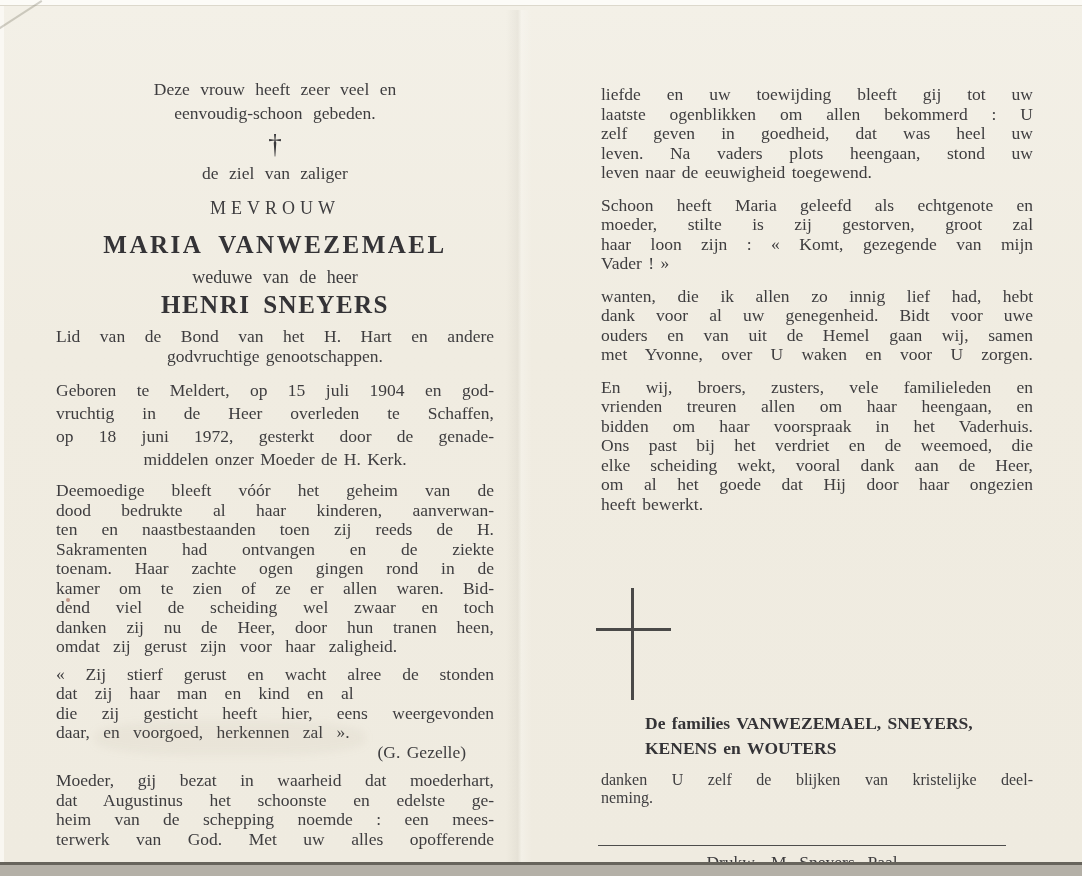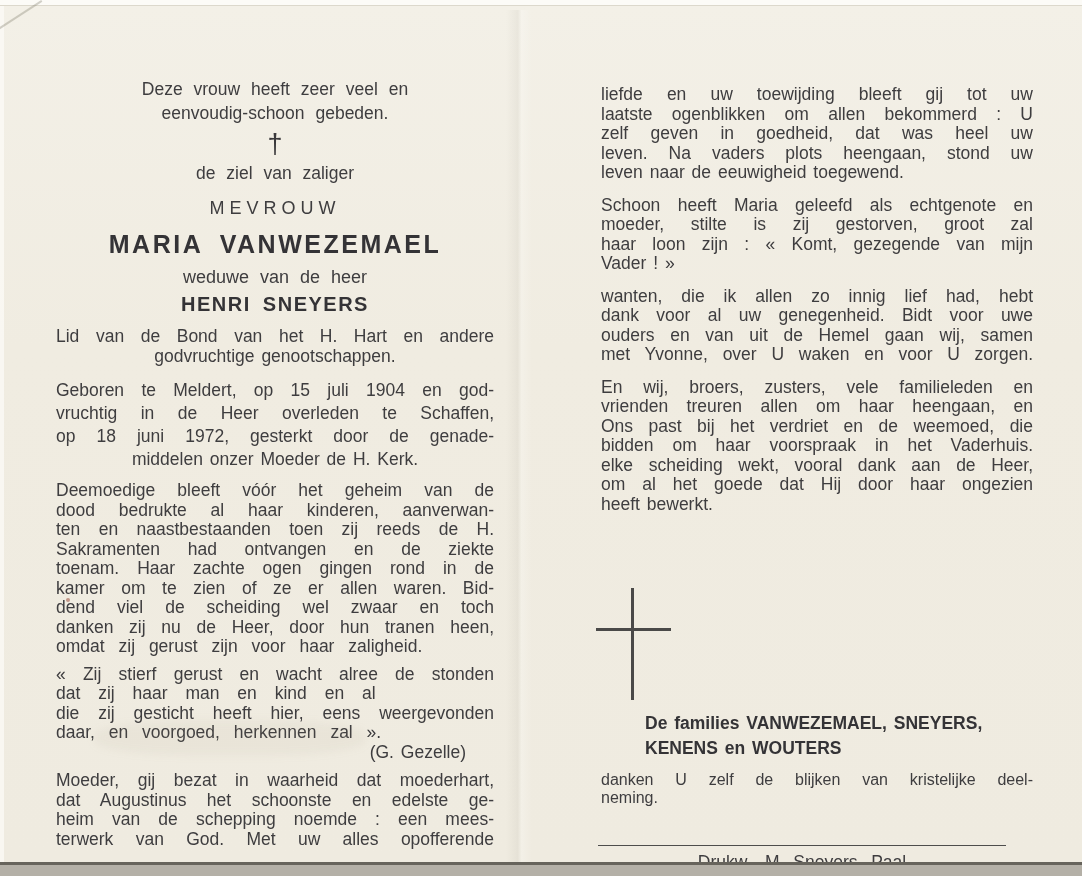--- a/index.html
+++ b/index.html
@@ -1,17 +1,17 @@
 <!DOCTYPE html>
 <html><head>
 <meta charset="utf-8">
 <style>
   html,body{margin:0;padding:0;background:#c9c5bb;}
   .stage{position:relative;width:1082px;height:876px;overflow:hidden;
-         font-family:Liberation Sans, sans-serif;color:#3e3d3f;
+         font-family:Liberation Serif, serif;color:#3e3d3f;
          background:#b6b2a9;}
   .card{position:absolute;left:0;top:5px;width:1082px;height:857px;
         background:linear-gradient(180deg,#f3f0e7 0%,#f0ece1 40%,#efebe0 100%);}
   .top-edge{position:absolute;left:0;top:0;width:1082px;height:5px;background:#fcfbf7;border-bottom:1px solid #dcd8cc;}
   .bottom-edge{position:absolute;left:0;top:862px;width:1082px;height:14px;background:#b4b0a7;border-top:3px solid #67645c;}
   .left-white{position:absolute;left:0;top:0;width:4px;height:866px;background:rgba(252,251,247,.75);}
   .corner-mark{position:absolute;left:-6px;top:14px;width:52px;height:2px;background:rgba(130,125,110,.35);transform:rotate(-33deg);}
   .fold{position:absolute;left:506px;top:5px;width:26px;height:857px;
         background:linear-gradient(90deg,rgba(110,105,90,0) 0%,rgba(110,105,90,.07) 45%,rgba(255,255,252,.25) 60%,rgba(110,105,90,0) 100%);}
   .ghost{position:absolute;left:95px;top:716px;width:270px;height:34px;background:rgba(150,140,118,.07);filter:blur(4px);border-radius:40%;}
@@ -27,21 +27,21 @@
   .c{text-align:center;}
   .r{text-align:right;padding-right:28px;}
   .w{word-spacing:9px;}
   .ww{word-spacing:13px;}
 
   .head{line-height:24px;word-spacing:6px;}
   .cross-glyph{text-align:center;font-size:27px;line-height:34px;margin-top:2px;color:#3a393b;}
   .honorific{margin-top:14px;font-size:18px;letter-spacing:5px;word-spacing:6px;}
   .big-name{margin-top:16px;font-size:25px;font-weight:bold;letter-spacing:2.5px;word-spacing:8px;color:#343336;}
   .widow{margin-top:14px;font-size:18px;word-spacing:6px;}
-  .husband{margin-top:7px;font-size:20px;font-weight:bold;letter-spacing:1.5px;word-spacing:5px;color:#343336;}
+  .husband{margin-top:7px;font-size:25px;font-weight:bold;letter-spacing:1.5px;word-spacing:5px;color:#343336;}
   .block{margin-top:13px;}
   .born .ln{line-height:23px;}
 
   .cross-draw{position:absolute;left:596px;top:583px;width:80px;height:112px;}
   .cross-v{position:absolute;left:35px;top:0;width:3px;height:112px;background:#4a4948;}
   .cross-h{position:absolute;left:0;top:40px;width:75px;height:3px;background:#4a4948;}
   .families{position:absolute;left:645px;top:706px;width:392px;font-size:17.5px;line-height:25px;font-weight:bold;color:#343336;word-spacing:5px;}
   .thanks{position:absolute;left:601px;top:766px;width:432px;}
   .divider{position:absolute;left:598px;top:840px;width:408px;height:0;border-top:1.5px solid #4e4d4c;}
   .printer{position:absolute;left:598px;top:847px;width:408px;text-align:center;font-size:17.5px;word-spacing:4px;}
@@ -122,22 +122,22 @@
       </div>
       <div class="block">
         <div class="ln j">wanten, die ik allen zo innig lief had, hebt</div>
         <div class="ln j">dank voor al uw genegenheid. Bidt voor uwe</div>
         <div class="ln j">ouders en van uit de Hemel gaan wij, samen</div>
         <div class="ln j">met Yvonne, over U waken en voor U zorgen.</div>
       </div>
       <div class="block">
         <div class="ln j">En wij, broers, zusters, vele familieleden en</div>
         <div class="ln j">vrienden treuren allen om haar heengaan, en</div>
+        <div class="ln j">bidden om haar voorspraak in het Vaderhuis.</div>
         <div class="ln j">Ons past bij het verdriet en de weemoed, die</div>
-        <div class="ln j">bidden om haar voorspraak in het Vaderhuis.</div>
         <div class="ln j">elke scheiding wekt, vooral dank aan de Heer,</div>
         <div class="ln j">om al het goede dat Hij door haar ongezien</div>
         <div class="ln l">heeft bewerkt.</div>
       </div>
     </div>
 
     <div class="cross-draw">
       <div class="cross-v"></div>
       <div class="cross-h"></div>
     </div>

